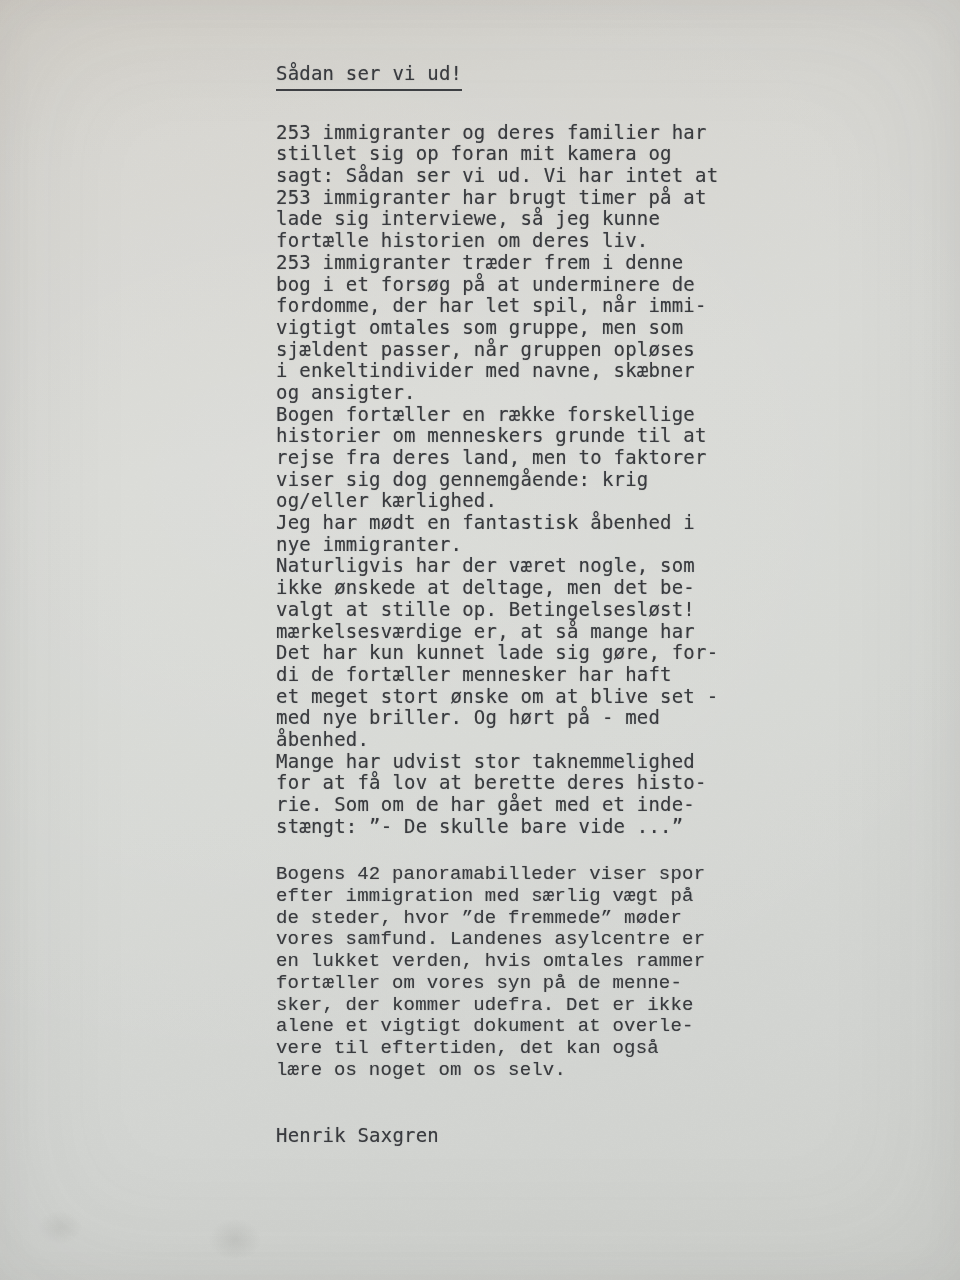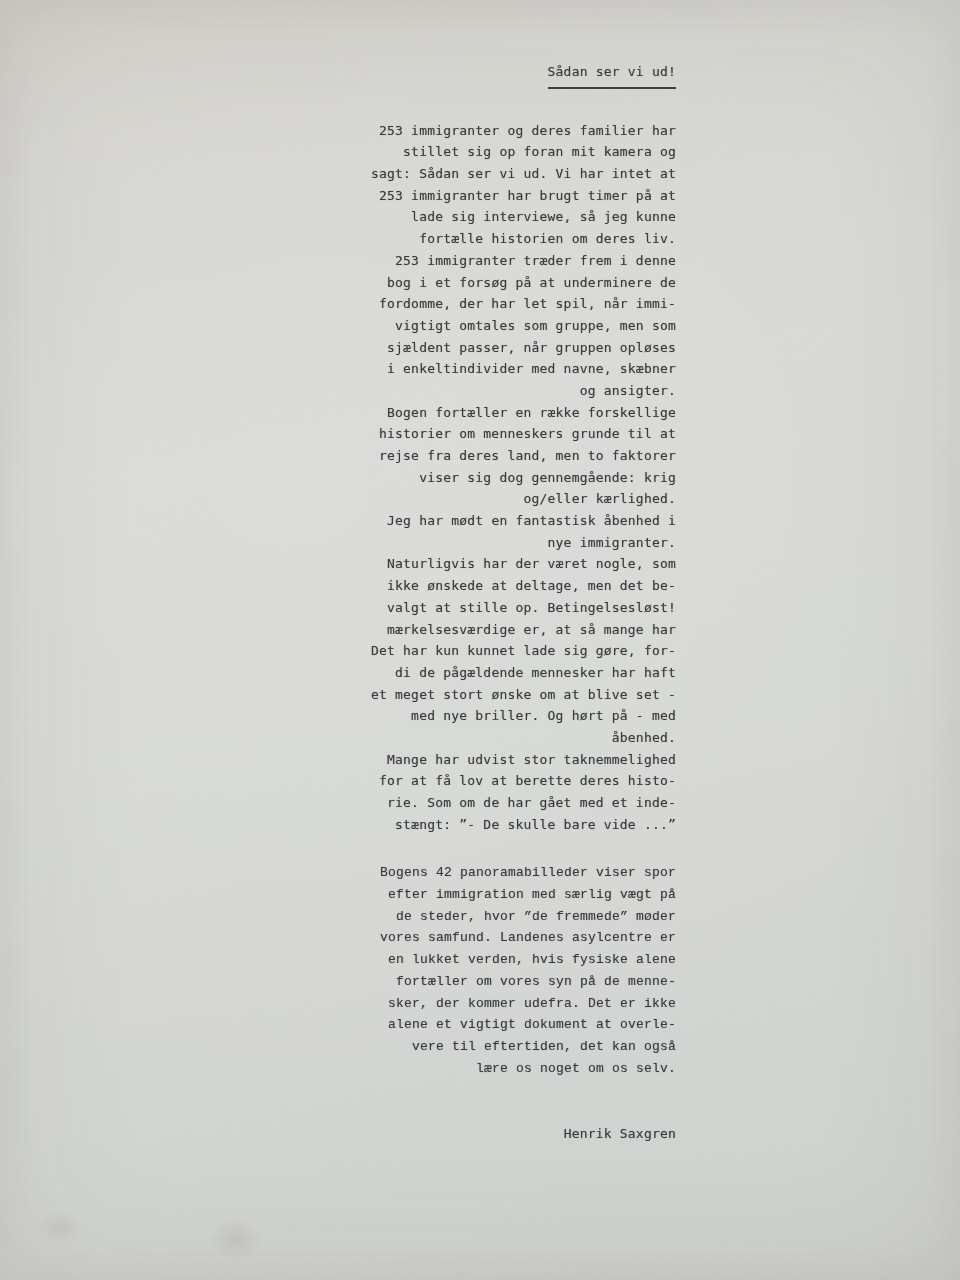--- a/index.html
+++ b/index.html
@@ -47,36 +47,35 @@
     height: 100%;
     opacity: 0.5;
     pointer-events: none;
   }
   .text-block {
     position: absolute;
     left: 276px;
     top: 62px;
     width: 400px;
     font-family: "DejaVu Sans Mono", "Liberation Mono", monospace;
-    font-size: 13px;
+    font-size: 19px;
     color: #393b3f;
     text-shadow: 0 0 1px rgba(55, 57, 61, 0.45);
-    text-align: right;
   }
   .title {
     display: inline-block;
     height: 21.7px;
     line-height: 19px;
     border-bottom: 2px solid #3d3f43;
     padding-bottom: 3px;
     letter-spacing: 0.2px;
     white-space: pre;
   }
   .para { margin: 0; }
-  .para-1 { margin-top: 31px; margin-left: 14px; }
+  .para-1 { margin-top: 31px; }
   .para-2 { margin-top: 27px; font-family: Liberation Mono, monospace; }
   .line {
     height: 21.7px;
     line-height: 21.7px;
     white-space: pre;
     letter-spacing: 0.2px;
   }
   .signature {
     margin-top: 43.4px;
     height: 21.7px;
@@ -126,36 +125,36 @@
         <div class="line">rejse fra deres land, men to faktorer</div>
         <div class="line">viser sig dog gennemgående: krig</div>
         <div class="line">og/eller kærlighed.</div>
         <div class="line">Jeg har mødt en fantastisk åbenhed i</div>
         <div class="line">nye immigranter.</div>
         <div class="line">Naturligvis har der været nogle, som</div>
         <div class="line">ikke ønskede at deltage, men det be-</div>
         <div class="line">valgt at stille op. Betingelsesløst!</div>
         <div class="line">mærkelsesværdige er, at så mange har</div>
         <div class="line">Det har kun kunnet lade sig gøre, for-</div>
-        <div class="line">di de pågældende mennesker har haft</div>
+        <div class="line">di de fortæller mennesker har haft</div>
         <div class="line">et meget stort ønske om at blive set -</div>
         <div class="line">med nye briller. Og hørt på - med</div>
         <div class="line">åbenhed.</div>
         <div class="line">Mange har udvist stor taknemmelighed</div>
         <div class="line">for at få lov at berette deres histo-</div>
         <div class="line">rie. Som om de har gået med et inde-</div>
         <div class="line">stængt: ”- De skulle bare vide ...”</div>
       </div>
 
     <div class="para para-2">
         <div class="line">Bogens 42 panoramabilleder viser spor</div>
         <div class="line">efter immigration med særlig vægt på</div>
         <div class="line">de steder, hvor ”de fremmede” møder</div>
         <div class="line">vores samfund. Landenes asylcentre er</div>
-        <div class="line">en lukket verden, hvis fysiske alene</div>
+        <div class="line">en lukket verden, hvis omtales rammer</div>
         <div class="line">fortæller om vores syn på de menne-</div>
         <div class="line">sker, der kommer udefra. Det er ikke</div>
         <div class="line">alene et vigtigt dokument at overle-</div>
         <div class="line">vere til eftertiden, det kan også</div>
         <div class="line">lære os noget om os selv.</div>
       </div>
 
     <div class="signature">Henrik Saxgren</div>
   </div>
 

